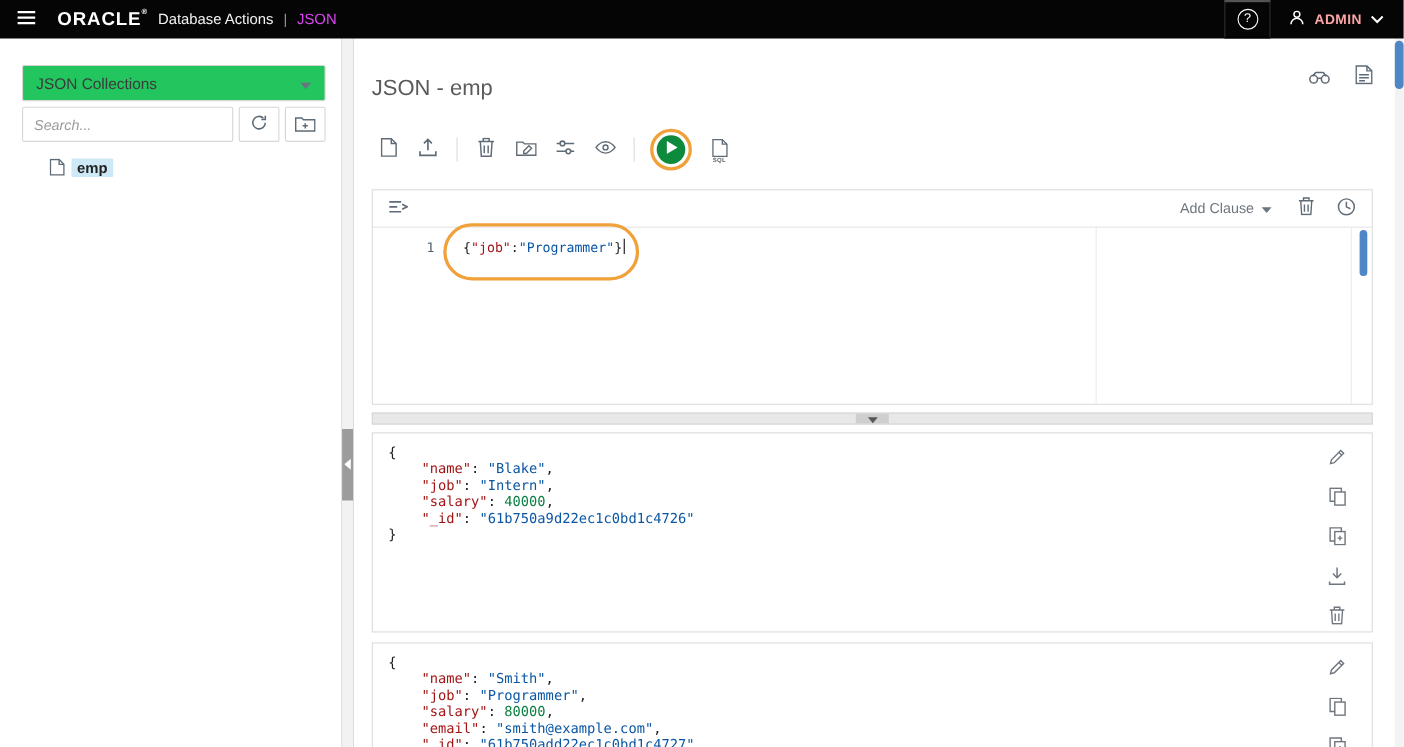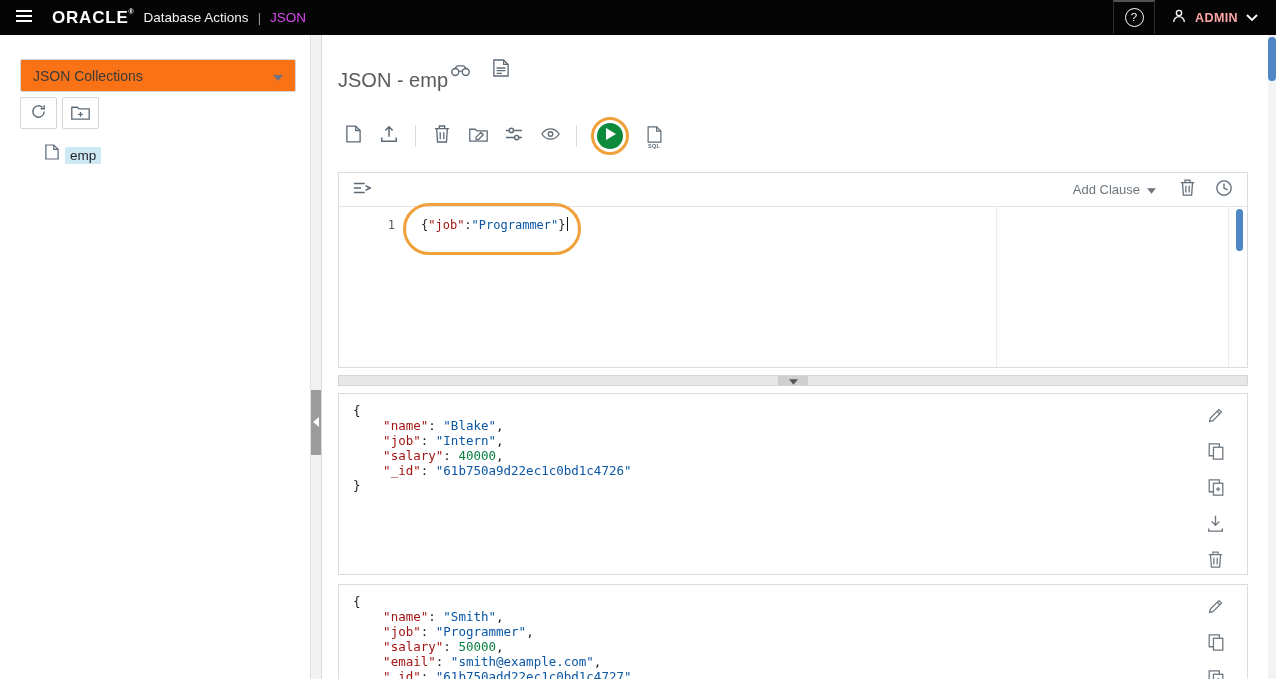--- a/index.html
+++ b/index.html
@@ -20,41 +20,41 @@
   .help-zone{width:42px;border-left:1px solid #2e2e2e;border-right:1px solid #2e2e2e;
     display:flex;align-items:center;justify-content:center;background:none;color:#fff;cursor:pointer;}
   .help-circle{width:19px;height:19px;border:1.5px solid #fff;border-radius:50%;
     display:flex;align-items:center;justify-content:center;font-size:11.5px;line-height:1;}
   .admin-zone{display:flex;align-items:center;gap:8px;padding:0 18px 0 16px;background:none;border:none;color:#fca5a5;cursor:pointer;}
   .admin-label{font-size:12.5px;font-weight:600;letter-spacing:.4px;}
 
   
   .sidebar{position:absolute;top:35px;left:0;width:310px;bottom:0;background:#fff;}
   .collections-select{margin:24px 14px 0 20px;height:33px;border:1px solid #d6d6d6;border-radius:2px;
-    background:#f97316;display:flex;align-items:center;justify-content:space-between;
+    background:#22c55e;display:flex;align-items:center;justify-content:space-between;
     padding:0 12px;font-size:14px;color:#3a3a3a;cursor:pointer;width:276px;}
   .search-row{margin:5px 14px 0 20px;display:flex;gap:5px;}
   .search-input{flex:1;height:32px;border:1px solid #d6d6d6;border-radius:2px;padding:0 10px;
     font-size:13px;color:#333;min-width:0;}
   .search-input::placeholder{font-style:italic;color:#9a9a9a;}
   .side-btn{width:37px;height:32px;border:1px solid #d6d6d6;border-radius:2px;background:#fff;
     color:#5e6b76;display:flex;align-items:center;justify-content:center;cursor:pointer;}
   .tree{margin-top:13px;}
-  .tree-item{display:flex;align-items:flex-end;gap:6px;padding:2px 8px 2px 45px;cursor:pointer;color:#5e6b76;}
+  .tree-item{display:flex;align-items:flex-start;gap:6px;padding:2px 8px 2px 45px;cursor:pointer;color:#5e6b76;font-weight:bold;}
   .tree-label{font-size:13.5px;color:#222;background:#cde9f6;padding:1px 5px;border-radius:1px;}
 
   
   .vsplitter{position:absolute;top:35px;left:310px;width:12px;bottom:0;background:#f2f2f2;
     border-left:1px solid #e1e1e1;border-right:1px solid #dadada;cursor:col-resize;}
   .vsplitter-thumb{position:absolute;top:355px;left:0;width:100%;height:65px;background:#9c9c9c;
     display:flex;align-items:center;justify-content:center;border:none;cursor:pointer;padding:0;}
 
   
   .main{position:absolute;top:35px;left:322px;right:0;bottom:0;background:#fff;overflow:hidden;}
-  .main-header{padding:20px 26px 0 16px;display:flex;justify-content:flex-start;align-items:flex-start;}
+  .main-header{padding:20px 26px 0 16px;display:flex;justify-content:space-between;align-items:flex-start;}
   .page-title{font-size:20px;color:#5a5a5a;font-weight:400;line-height:24px;}
   .header-icons{display:flex;gap:18px;color:#5f6b76;padding-top:2px;}
   .icon-btn{background:none;border:none;padding:2px;color:#5f6b76;display:flex;align-items:center;justify-content:center;cursor:pointer;}
 
   .main-toolbar{margin-top:8px;padding:0 16px;height:44px;display:flex;align-items:center;gap:6px;}
   .tbtn{width:30px;height:30px;background:none;border:none;border-radius:2px;color:#5f6b76;
     display:flex;align-items:center;justify-content:center;cursor:pointer;}
   .tdiv{width:1px;height:22px;background:#dcdcdc;margin:0 5px;}
   .run-wrap{position:relative;width:40px;height:40px;display:flex;align-items:center;justify-content:center;margin:0 2px;}
   .run-ring{position:absolute;inset:1px;border:3px solid #F0A13A;border-radius:50%;pointer-events:none;}
@@ -144,20 +144,21 @@
 <aside class="sidebar">
   <div class="collections-select">
     <span>JSON Collections</span>
     <span>
       <svg width="10" height="6" viewBox="0 0 10 6" fill="#6b7280">
           <path d="M0 0l5 6 5-6z"></path>
         </svg>
     </span>
   </div>
   <div class="search-row">
+    <input class="search-input" type="text" placeholder="Search..." style="">
     <button class="side-btn">
       <span>
         <svg width="17" height="17" viewBox="0 0 24 24" fill="none" stroke="currentColor" stroke-width="2">
             <path d="M20 12a8 8 0 1 1-2.34-5.66"></path>
             <path d="M20 3v5h-5"></path>
           </svg>
       </span>
     </button>
     <button class="side-btn">
       <span>
@@ -398,21 +399,21 @@
               </svg>
         </span>
       </button>
     </div>
   </article>
 
   <article class="doc-card rest">
     <pre class="doc-body">{
     <span class="tk-key">"name"</span>: <span class="tk-string">"Smith"</span>,
     <span class="tk-key">"job"</span>: <span class="tk-string">"Programmer"</span>,
-    <span class="tk-key">"salary"</span>: <span class="tk-num">50000</span>,
+    <span class="tk-key">"salary"</span>: <span class="tk-num">80000</span>,
     <span class="tk-key">"email"</span>: <span class="tk-string">"smith@example.com"</span>,
     <span class="tk-key">"_id"</span>: <span class="tk-string">"61b750add22ec1c0bd1c4727"</span>
 }</pre>
     <div class="doc-rail">
       <button class="rail-btn">
         <span>
           <svg width="17" height="17" viewBox="0 0 20 20" fill="none" stroke="currentColor" stroke-width="1.5">
                 <path d="M3 17l1-4L14 3l3 3L7 16l-4 1z"></path>
                 <path d="M12 5l3 3"></path>
               </svg>

